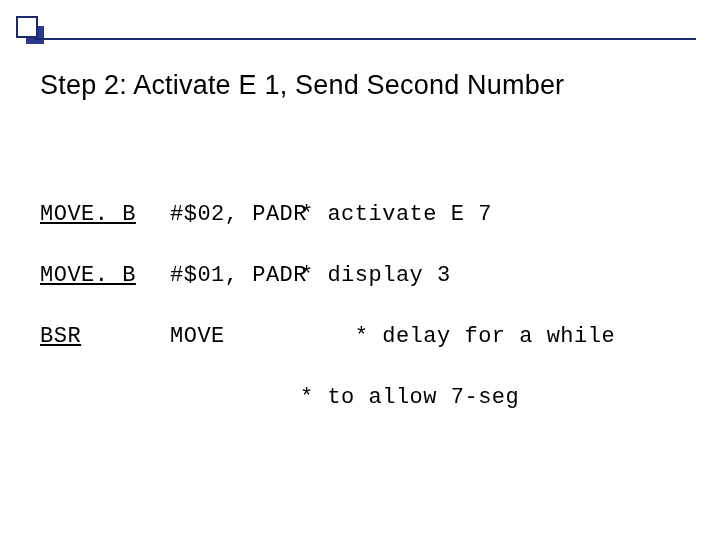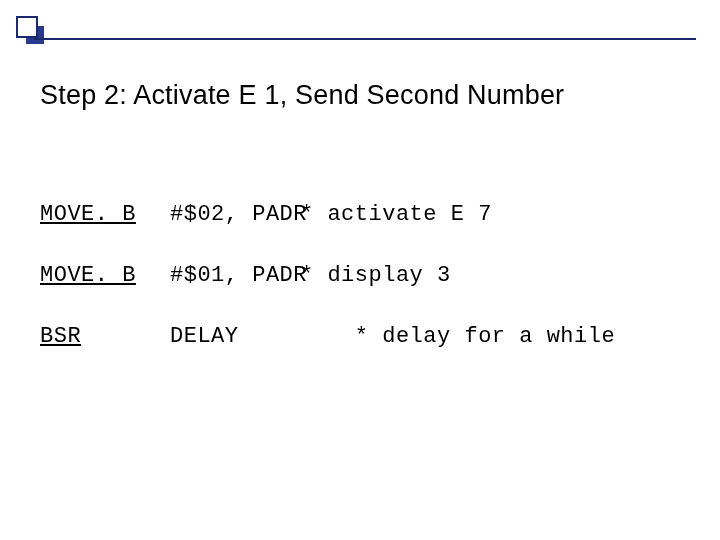--- a/index.html
+++ b/index.html
@@ -37,21 +37,21 @@
   .corner-line {
     position: absolute;
     top: 38px;
     left: 34px;
     right: 24px;
     height: 2px;
     background: #1a2a6c;
   }
   .slide-title {
     position: absolute;
-    top: 80px;
+    top: 70px;
     left: 40px;
     right: 32px;
     font-size: 27px;
     font-weight: 400;
     letter-spacing: 0.2px;
   }
   .code-block {
     position: absolute;
     top: 170px;
     left: 40px;
@@ -74,14 +74,15 @@
   <div class="sq-fill"></div>
   <div class="sq-outline"></div>
 </div>
 <div class="corner-line"></div>
 
 <div class="slide-title">Step 2: Activate E 1, Send Second Number</div>
 
 <div class="code-block">
 <span class="code-line"><span class="col-inst">MOVE. B</span><span class="col-op">#$02, PADR</span><span>* activate E 7</span></span>
 <span class="code-line"><span class="col-inst">MOVE. B</span><span class="col-op">#$01, PADR</span><span>* display 3</span></span>
-<span class="code-line"><span class="col-inst">BSR</span><span class="col-op">DELAY</span><span>    * delay for a while</span></span>
+<span class="code-line"><span class="col-inst">BSR</span><span class="col-op">MOVE</span><span>    * delay for a while</span></span>
+<span class="code-line"><span class="col-inst"></span><span class="col-op"></span><span>* to allow 7-seg</span></span>
 </div>
 
 </body></html>

